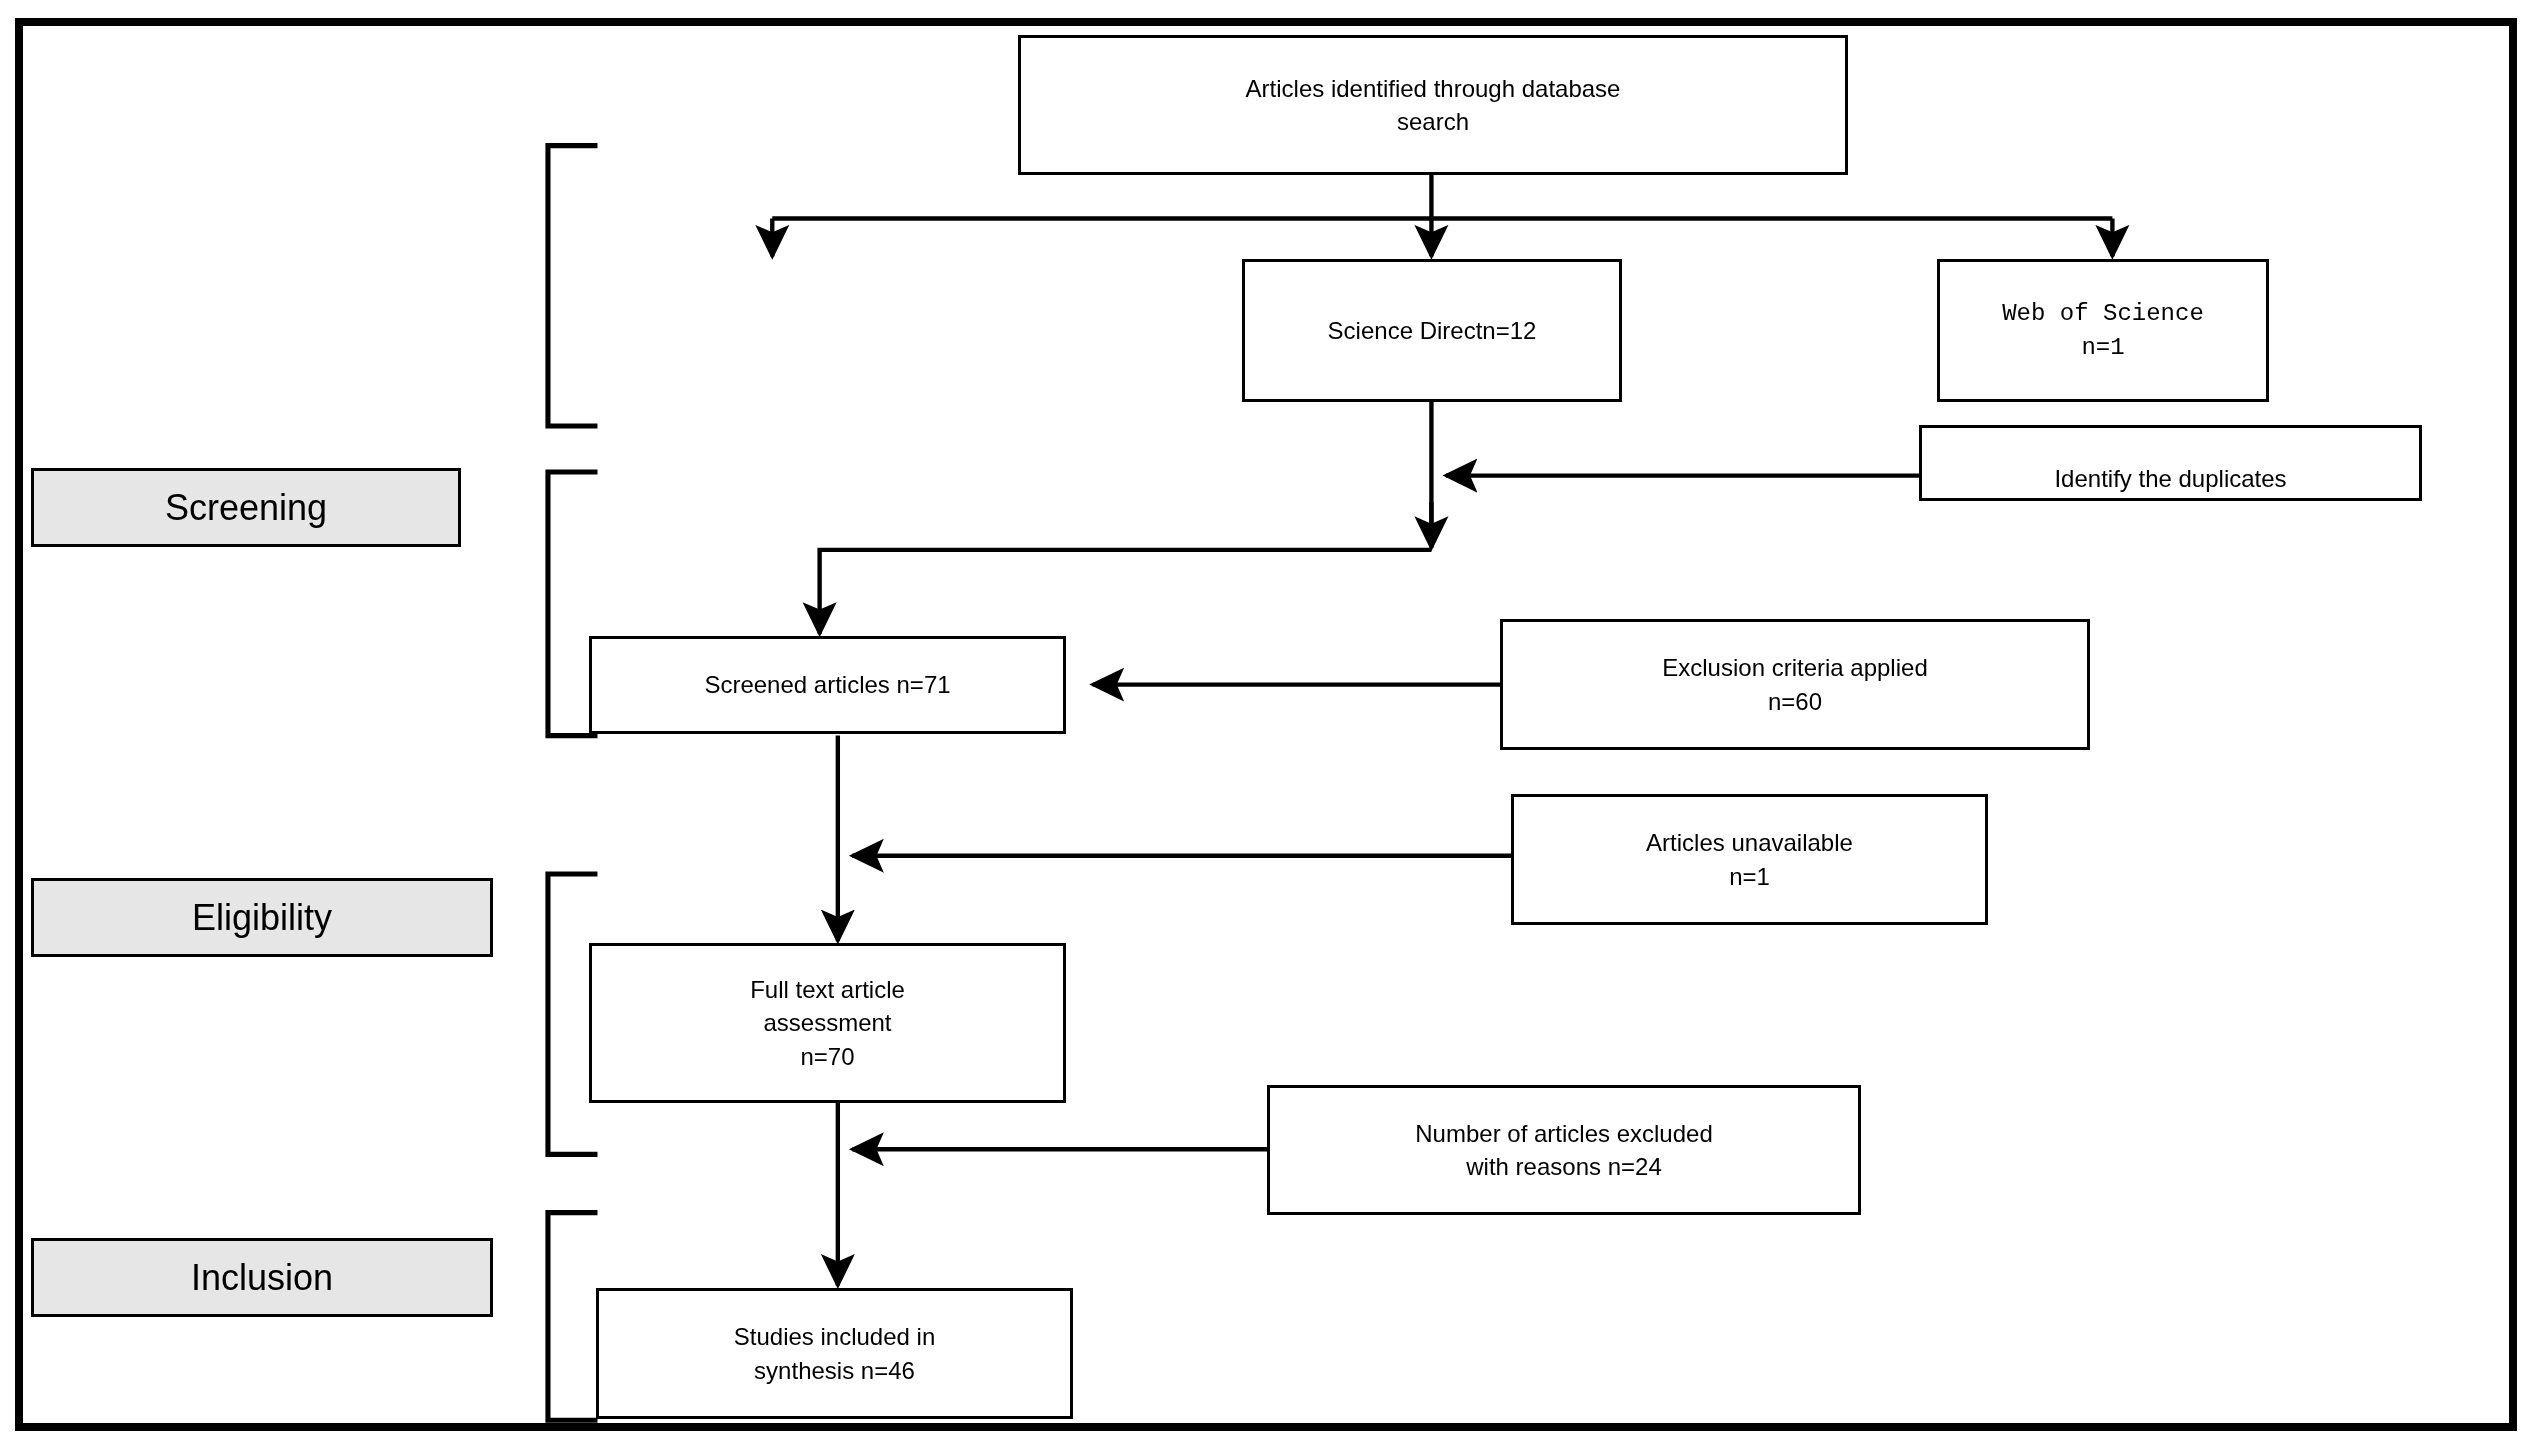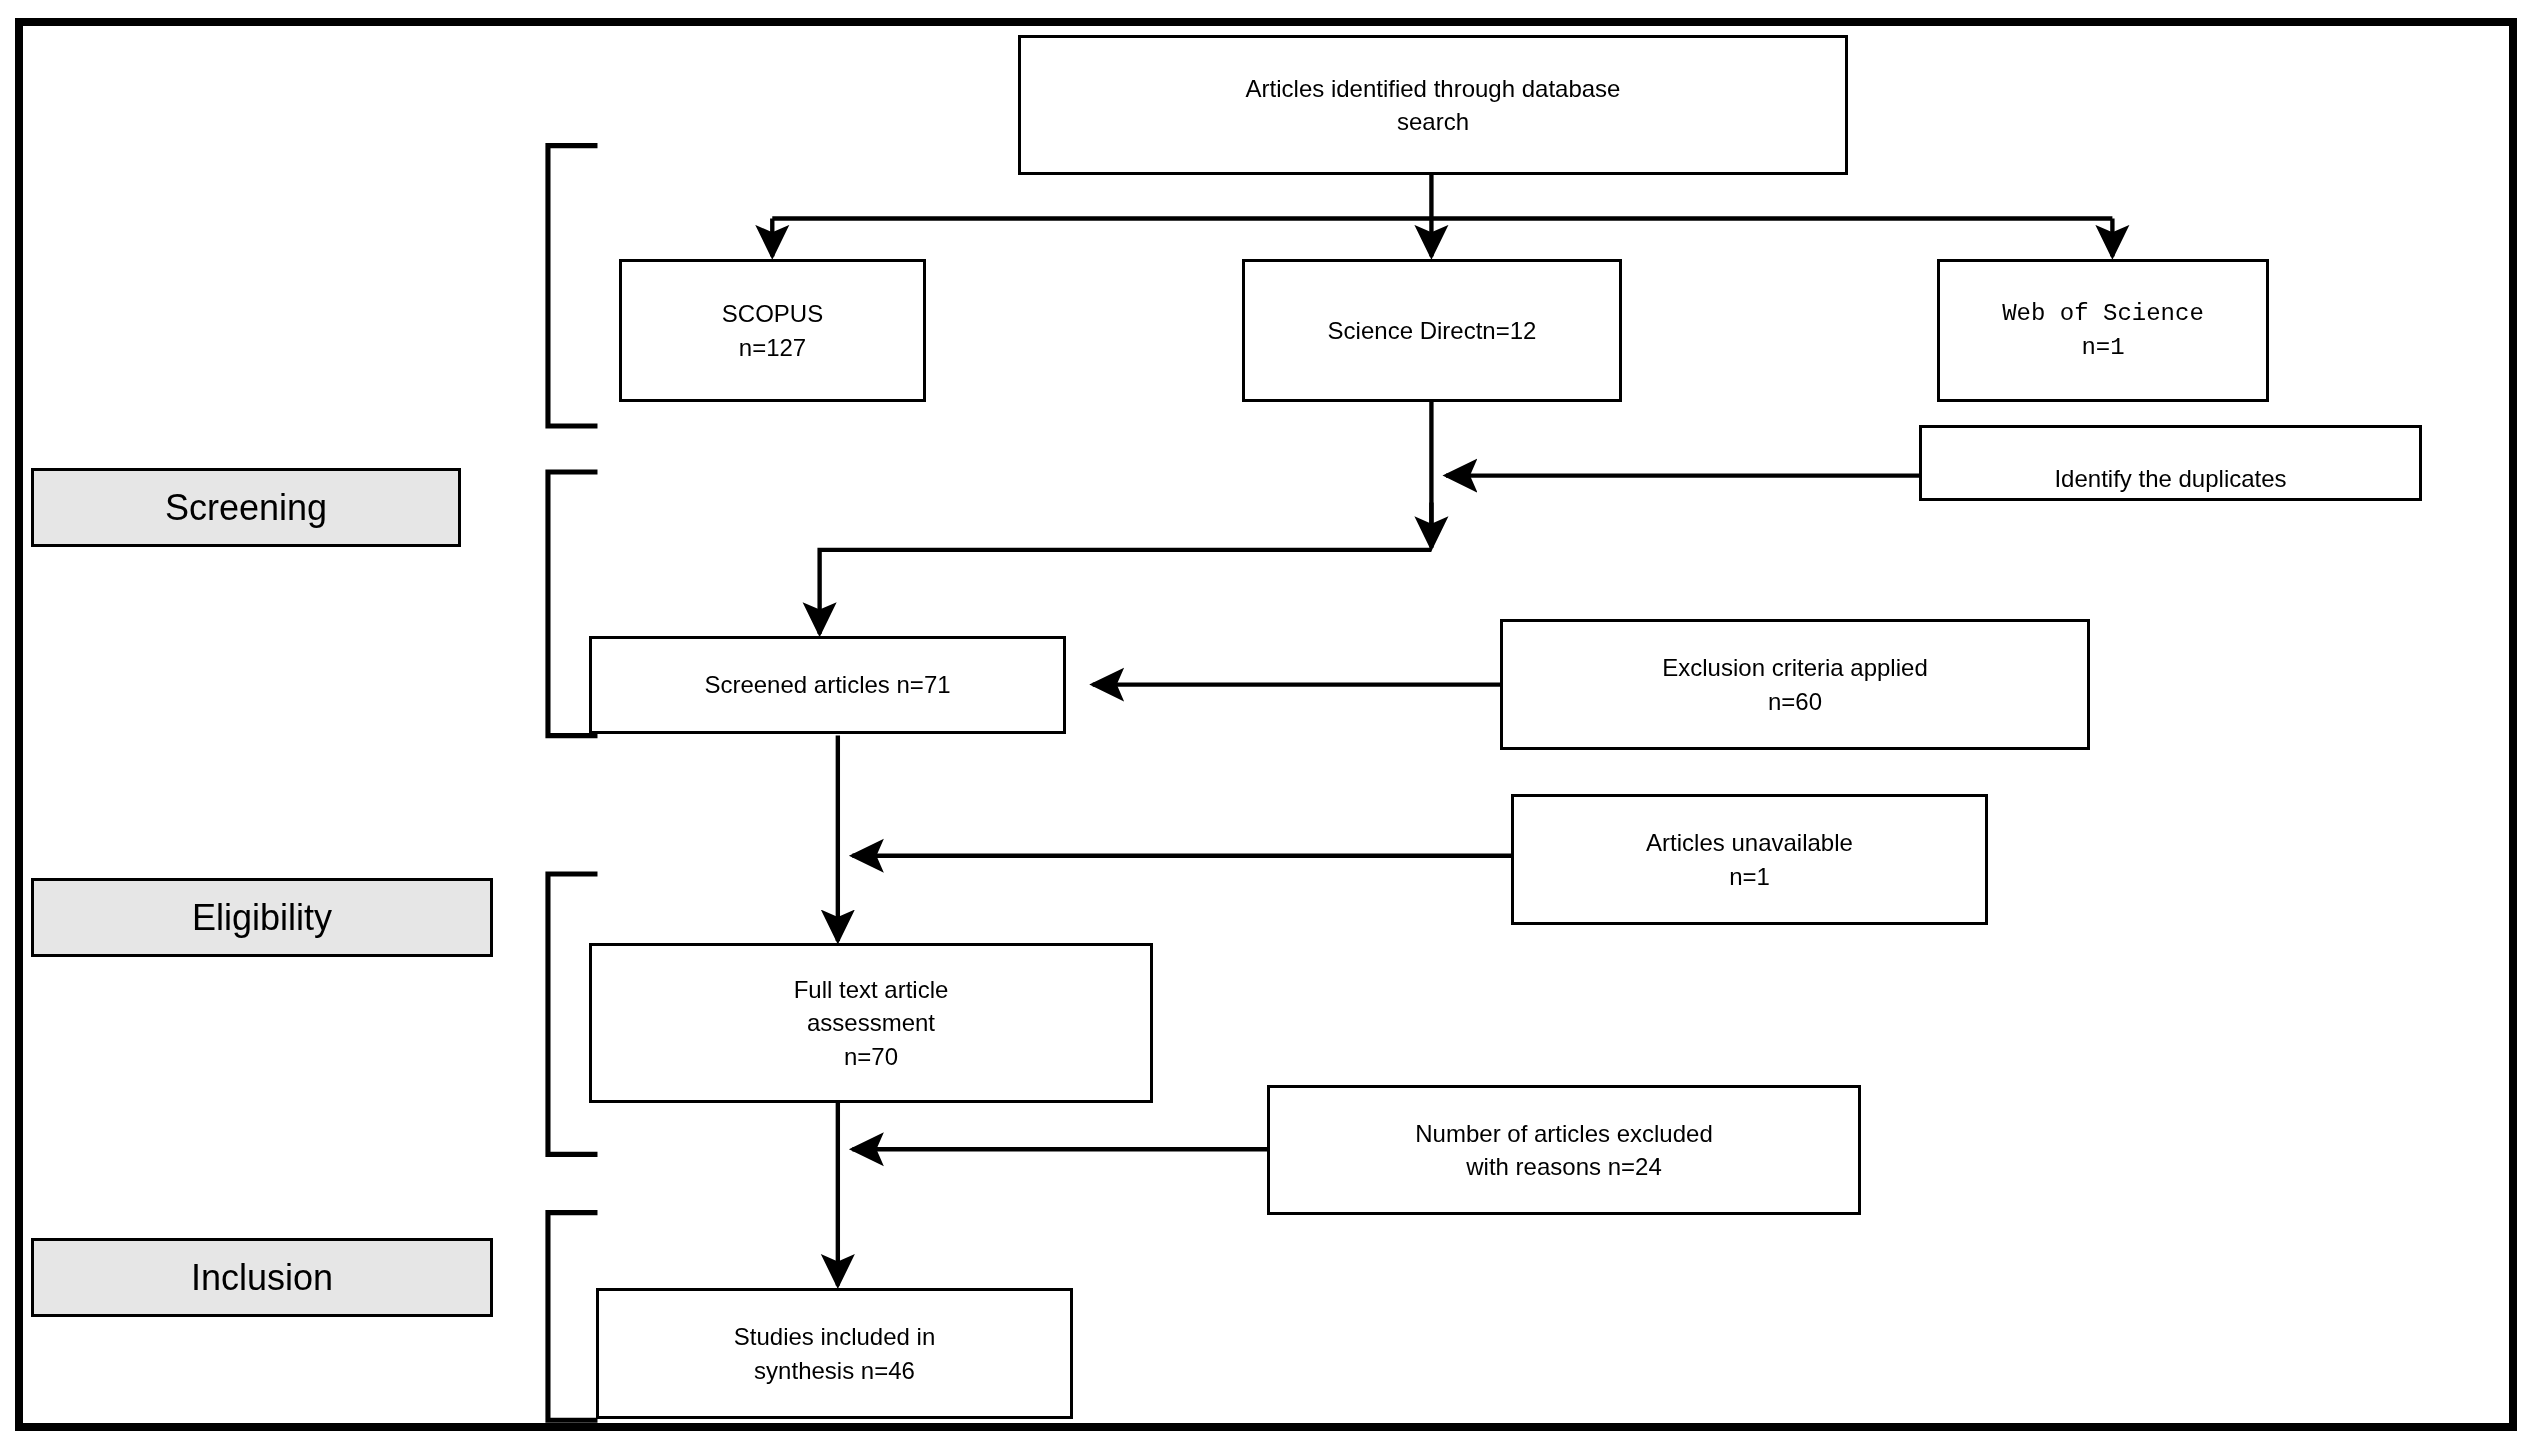--- a/index.html
+++ b/index.html
@@ -133,24 +133,20 @@
 
   <div class="stage-label" style="left:31px;  top:1238px; width:462px; height:79px;">
     <span>Inclusion</span>
   </div>
 
   <div class="flow-box" style="left:1018px; top:35px; width:830px; height:140px; flex-direction:column;">
     <span class="box-line">Articles identified through database</span>
     <span class="box-line">search</span>
   </div>
 
-  <div class="flow-box" style="left:619px; top:259px; width:307px; height:143px; flex-direction:column;">
-    <span class="box-line">SCOPUS</span>
-    <span class="box-line">n=127</span>
-  </div>
 
   <div class="flow-box" style="left:1242px; top:259px; width:380px; height:143px; flex-direction:row;">
     <span class="box-line">Science Direct</span>
     <span class="box-line">n=12</span>
   </div>
 
   <div class="flow-box" style="left:1937px; top:259px; width:332px; height:143px; flex-direction:column;font-family:Liberation Mono, monospace;">
     <span class="box-line">Web of Science</span>
     <span class="box-line">n=1</span>
   </div>
@@ -166,21 +162,21 @@
   <div class="flow-box" style="left:1500px; top:619px; width:590px; height:131px; flex-direction:column;">
     <span class="box-line">Exclusion criteria applied</span>
     <span class="box-line">n=60</span>
   </div>
 
   <div class="flow-box" style="left:1511px; top:794px; width:477px; height:131px; flex-direction:column;">
     <span class="box-line">Articles unavailable</span>
     <span class="box-line">n=1</span>
   </div>
 
-  <div class="flow-box" style="left:589px; top:943px; width:564px; height:160px; flex-direction:column;">
+  <div class="flow-box" style="left:589px; top:943px; width:477px; height:160px; flex-direction:column;">
     <span class="box-line">Full text article</span>
     <span class="box-line">assessment</span>
     <span class="box-line">n=70</span>
   </div>
 
   <div class="flow-box" style="left:1267px; top:1085px; width:594px; height:130px; flex-direction:column;">
     <span class="box-line">Number of articles excluded</span>
     <span class="box-line">with reasons n=24</span>
   </div>
 

